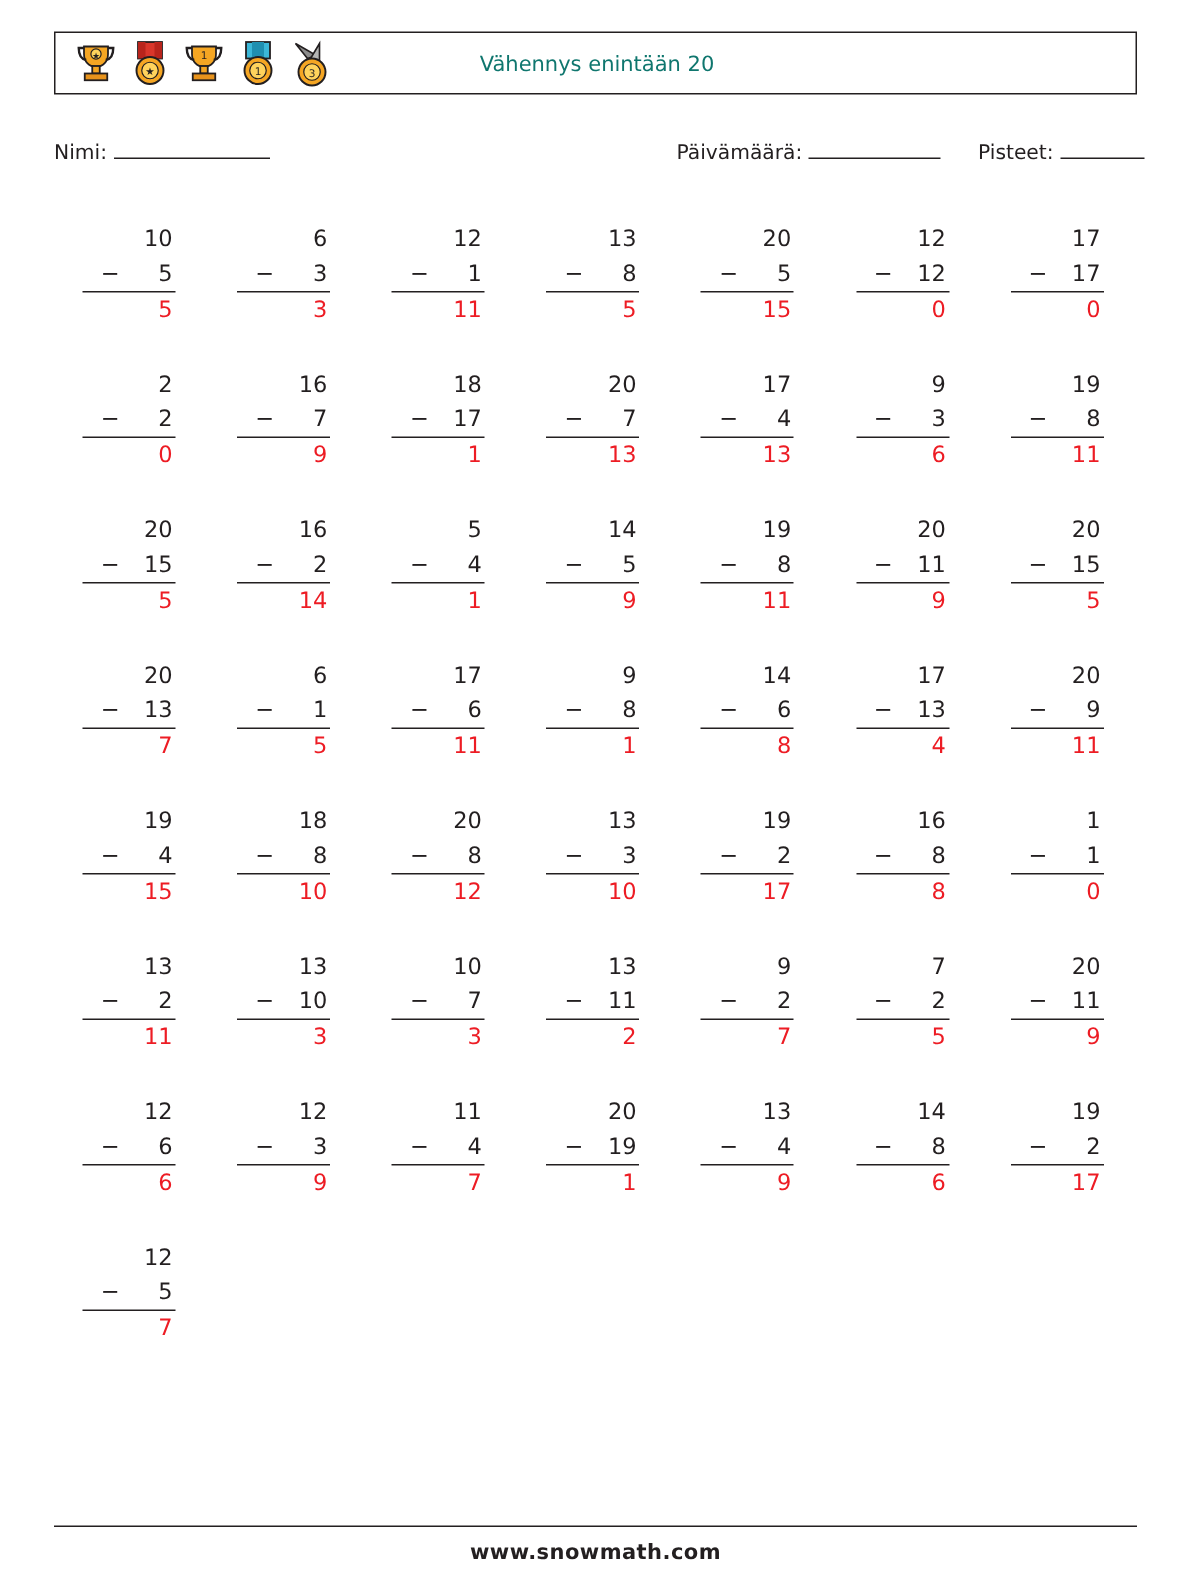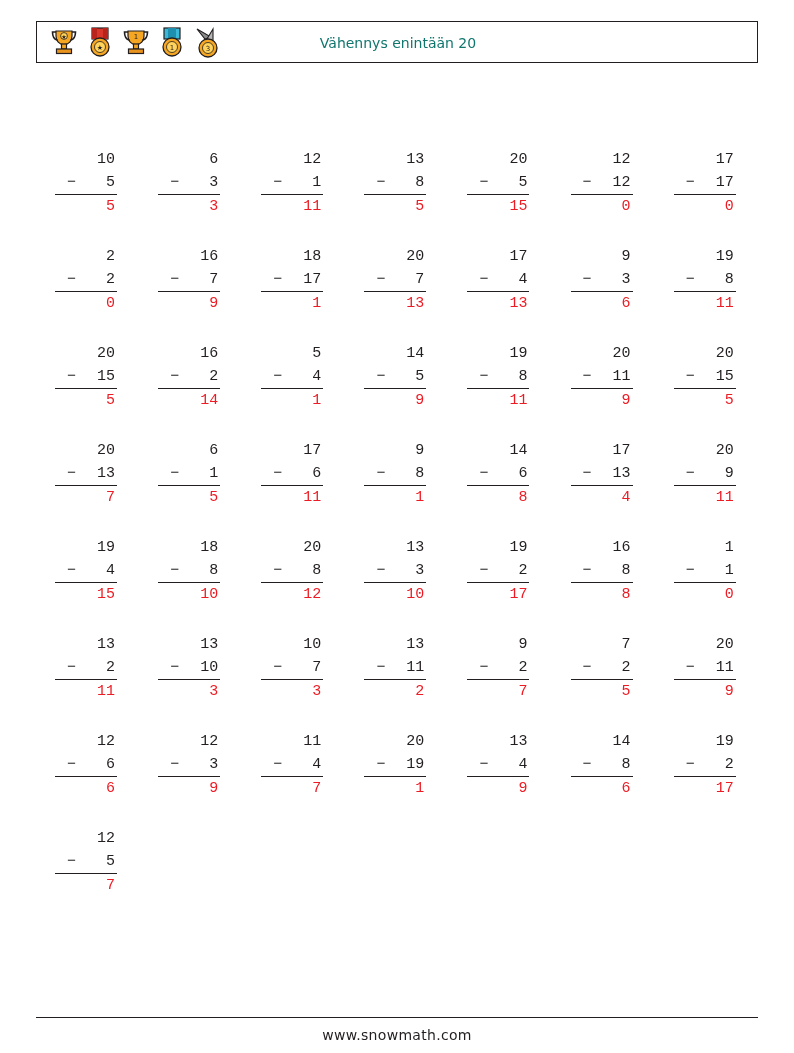--- a/index.html
+++ b/index.html
@@ -100,21 +100,20 @@
     top: 140px;
     width: 722px;
     display: flex;
     flex-wrap: wrap;
   }
   .cell {
     width: 103.1px;
     height: 97px;
     box-sizing: border-box;
     position: relative;
-    font-family: Liberation Mono, monospace;
   }
   .prob {
     position: absolute;
     right: 22px;
     top: 8px;
     width: 62px;
     font-size: 15px;
     text-align: right;
   }
   .prob .top {
@@ -152,21 +151,21 @@
     height: 1px;
     background: #231f20;
   }
   .footer-text {
     position: absolute;
     left: 36px;
     top: 1027px;
     width: 722px;
     text-align: center;
     font-size: 14px;
-    font-weight: normal;
+    font-weight: bold;
     color: #231f20;
     letter-spacing: 0.3px;
   }
 </style>
 </head>
 <body>
 
 <div class="page">
 
   <div class="header-box">
@@ -222,20 +221,34 @@
           <path d="M6 4l8 10 6-2z" fill="#8c8c8c" stroke="#231f20" stroke-width="1.1"></path>
           <path d="M22 4l-6 10 6 2z" fill="#b5b5b5" stroke="#231f20" stroke-width="1.1"></path>
           <circle cx="17" cy="23" r="9" fill="#f5a623" stroke="#231f20" stroke-width="1.3"></circle>
           <circle cx="17" cy="23" r="5.5" fill="#ffd35c" stroke="#231f20" stroke-width="0.8"></circle>
           <text x="17" y="26" font-size="7" text-anchor="middle" fill="#231f20">3</text>
         </svg>
       </span>
     </div>
   </div>
 
+  <div class="info-row">
+    <div class="info-nimi">
+      <span>Nimi:</span>
+      <span class="blank blank-lg"></span>
+    </div>
+    <div class="info-paiva">
+      <span>Päivämäärä:</span>
+      <span class="blank blank-md"></span>
+    </div>
+    <div class="info-pisteet">
+      <span>Pisteet:</span>
+      <span class="blank blank-sm"></span>
+    </div>
+  </div>
 
   <div class="grid">
       <div class="cell">
         <div class="prob">
           <div class="top">10</div>
           <div class="mid"><span class="op">−</span><span>5</span></div>
           <div class="ans">5</div>
         </div>
       </div>
       <div class="cell">

